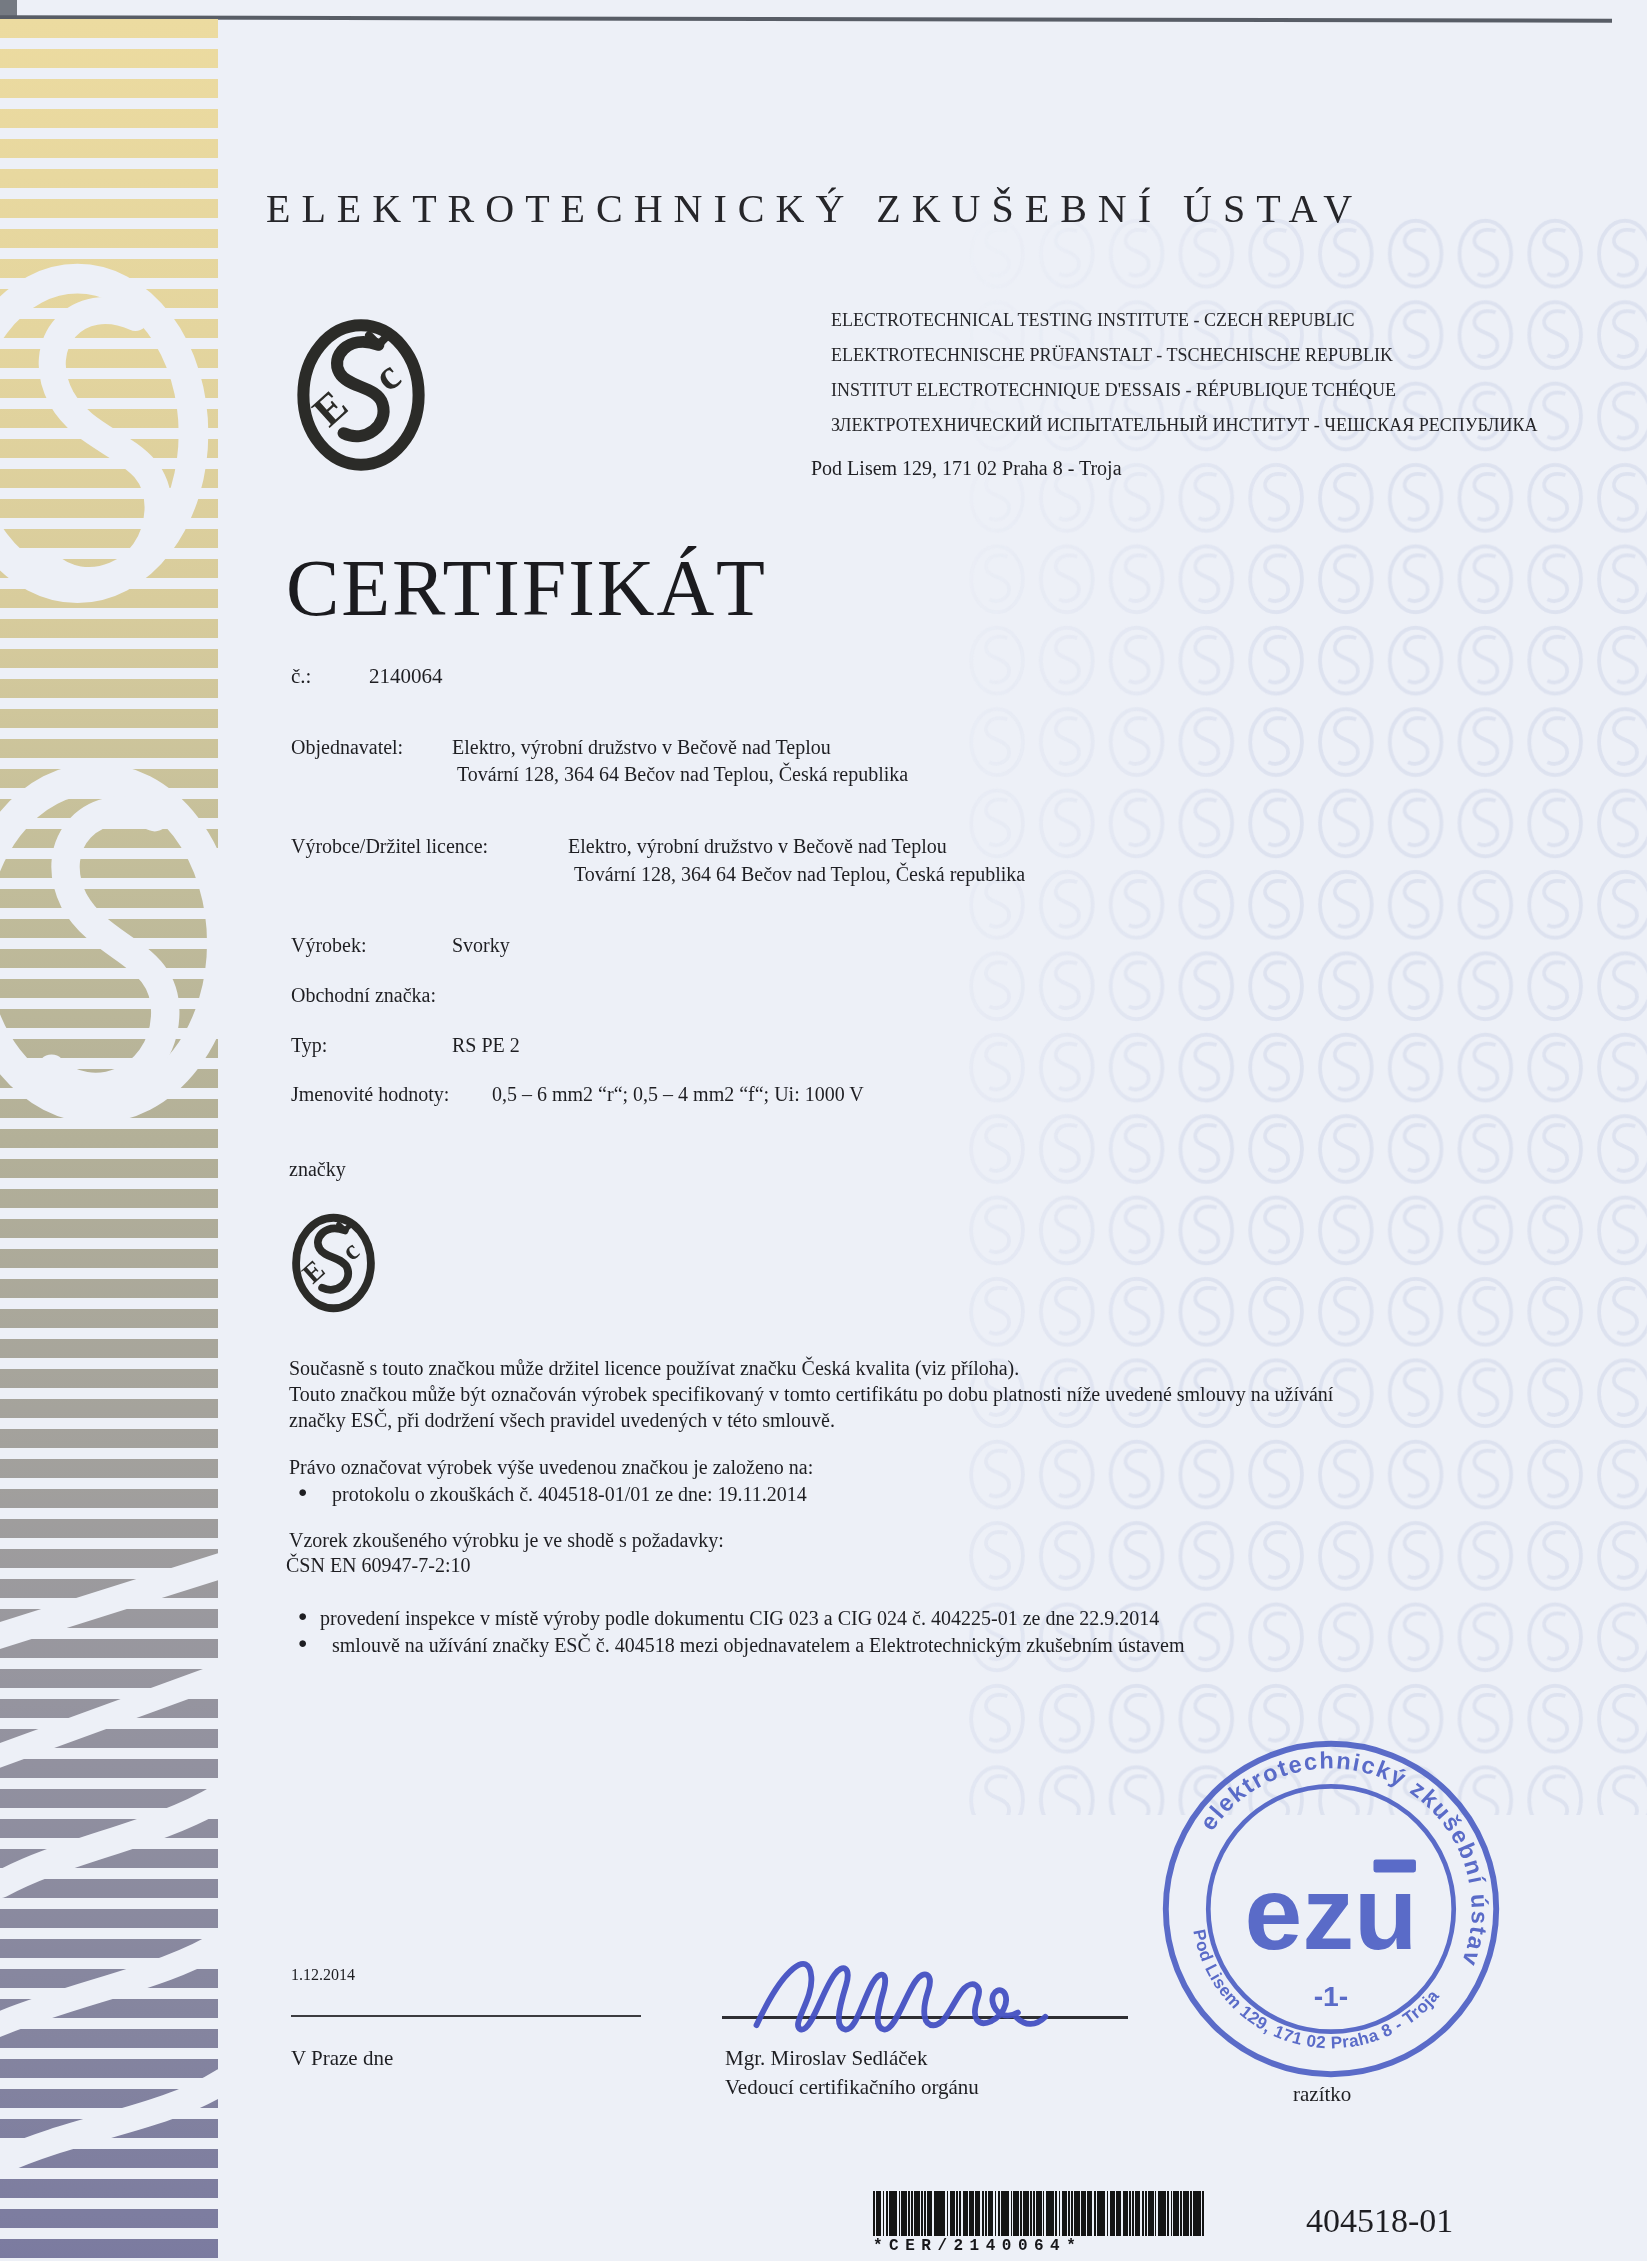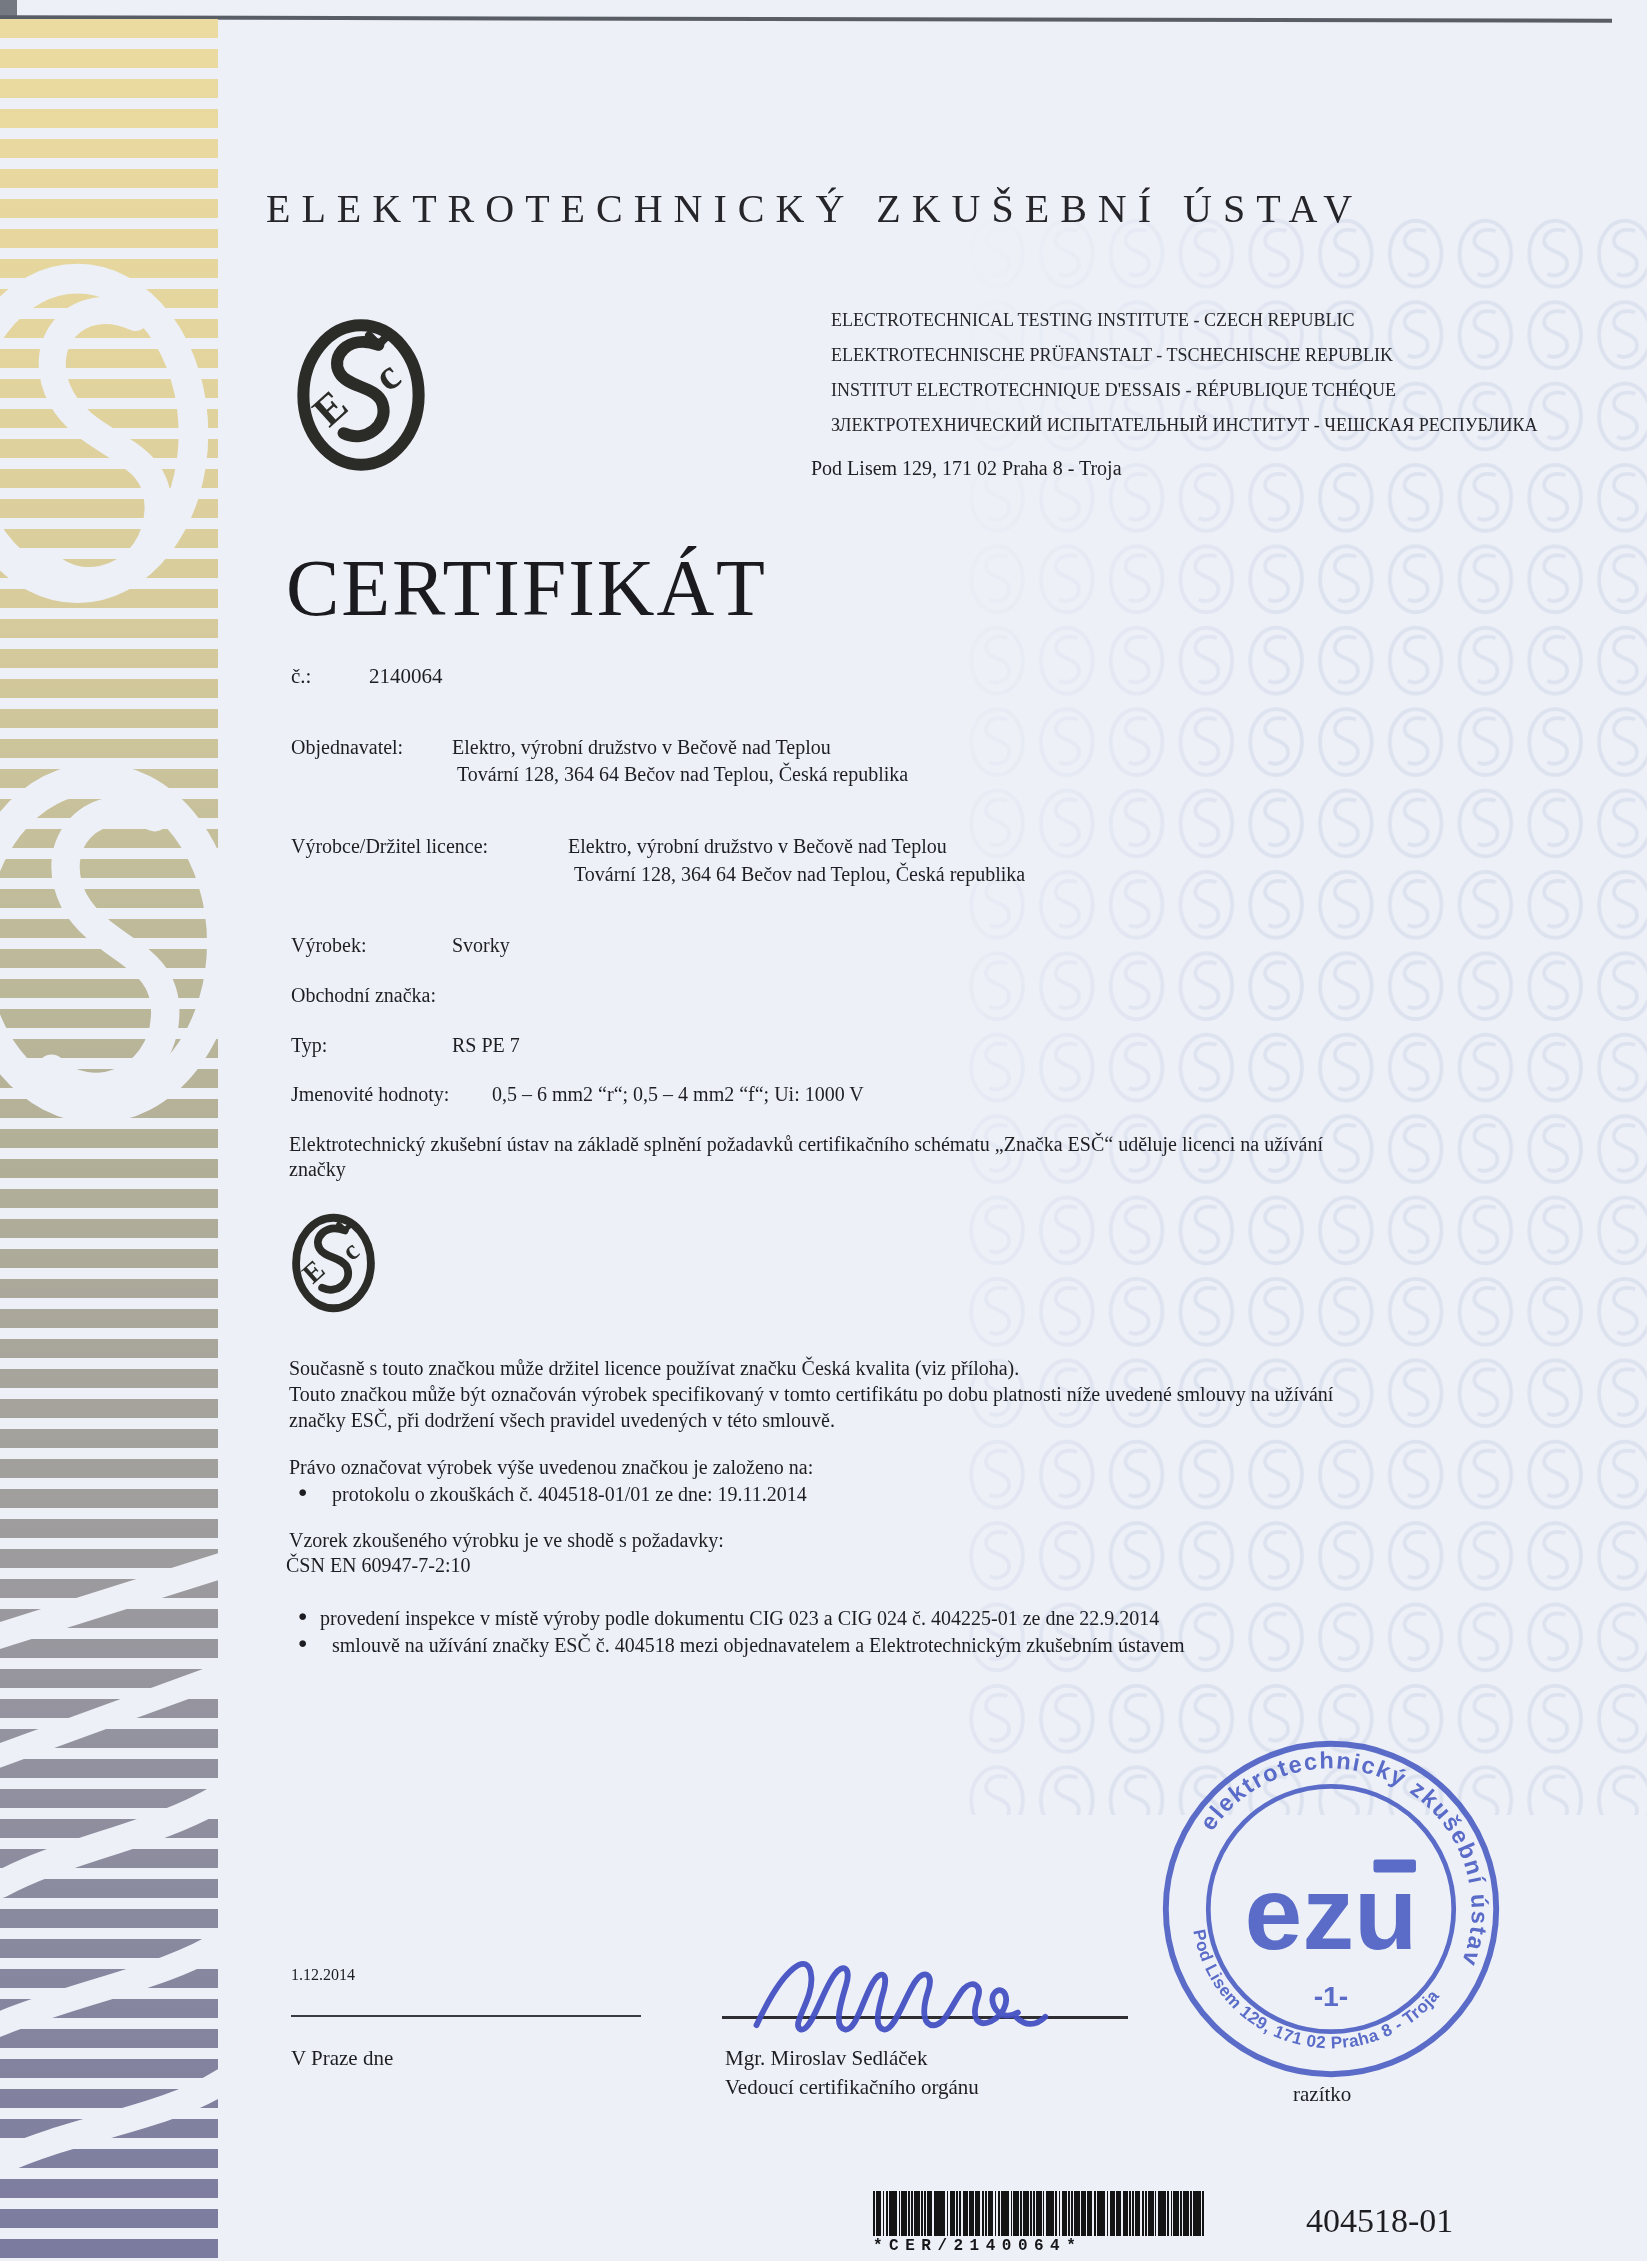--- a/index.html
+++ b/index.html
@@ -97,25 +97,24 @@
   <div class="t" style="left:457px;top:762px">Tovární 128, 364 64 Bečov nad Teplou, Česká republika</div>
 
   <div class="t" style="left:291px;top:834px">Výrobce/Držitel licence:</div>
   <div class="t" style="left:568px;top:834px">Elektro, výrobní družstvo v Bečově nad Teplou</div>
   <div class="t" style="left:574px;top:862px">Tovární 128, 364 64 Bečov nad Teplou, Česká republika</div>
 
   <div class="t" style="left:291px;top:933px">Výrobek:</div>
   <div class="t" style="left:452px;top:933px">Svorky</div>
   <div class="t" style="left:291px;top:983px">Obchodní značka:</div>
   <div class="t" style="left:291px;top:1033px">Typ:</div>
-  <div class="t" style="left:452px;top:1033px">RS PE 7</div>
+  <div class="t" style="left:452px;top:1033px">RS PE 2</div>
   <div class="t" style="left:291px;top:1082px">Jmenovité hodnoty:</div>
   <div class="t" style="left:492px;top:1082px">0,5 – 6 mm2 “r“; 0,5 – 4 mm2 “f“; Ui: 1000 V</div>
 
-  <div class="t" style="left:289px;top:1132px">Elektrotechnický zkušební ústav na základě splnění požadavků certifikačního schématu „Značka ESČ“ uděluje licenci na užívání</div>
   <div class="t" style="left:289px;top:1157px">značky</div>
 
   <svg style="position:absolute;left:290px;top:1203px" width="87" height="120" viewBox="0 0 100 115">
     <g stroke="#2b2b28" fill="none">
       <ellipse cx="50" cy="57.5" rx="43" ry="52" stroke-width="9"></ellipse>
       <path d="M63,20 C40,12 27,29 34,41 C40,52 62,51 66,64 C71,80 53,94 37,86" stroke-width="9" stroke-linecap="round"></path>
       <path d="M56,13 l7,7 l7,-7" stroke-width="6" stroke-linecap="round"></path>
     </g>
     <g fill="#2b2b28" font-family="Liberation Serif,serif" font-weight="bold" font-size="32">
       <text x="16" y="78" transform="rotate(-42 27 67)">E</text>

